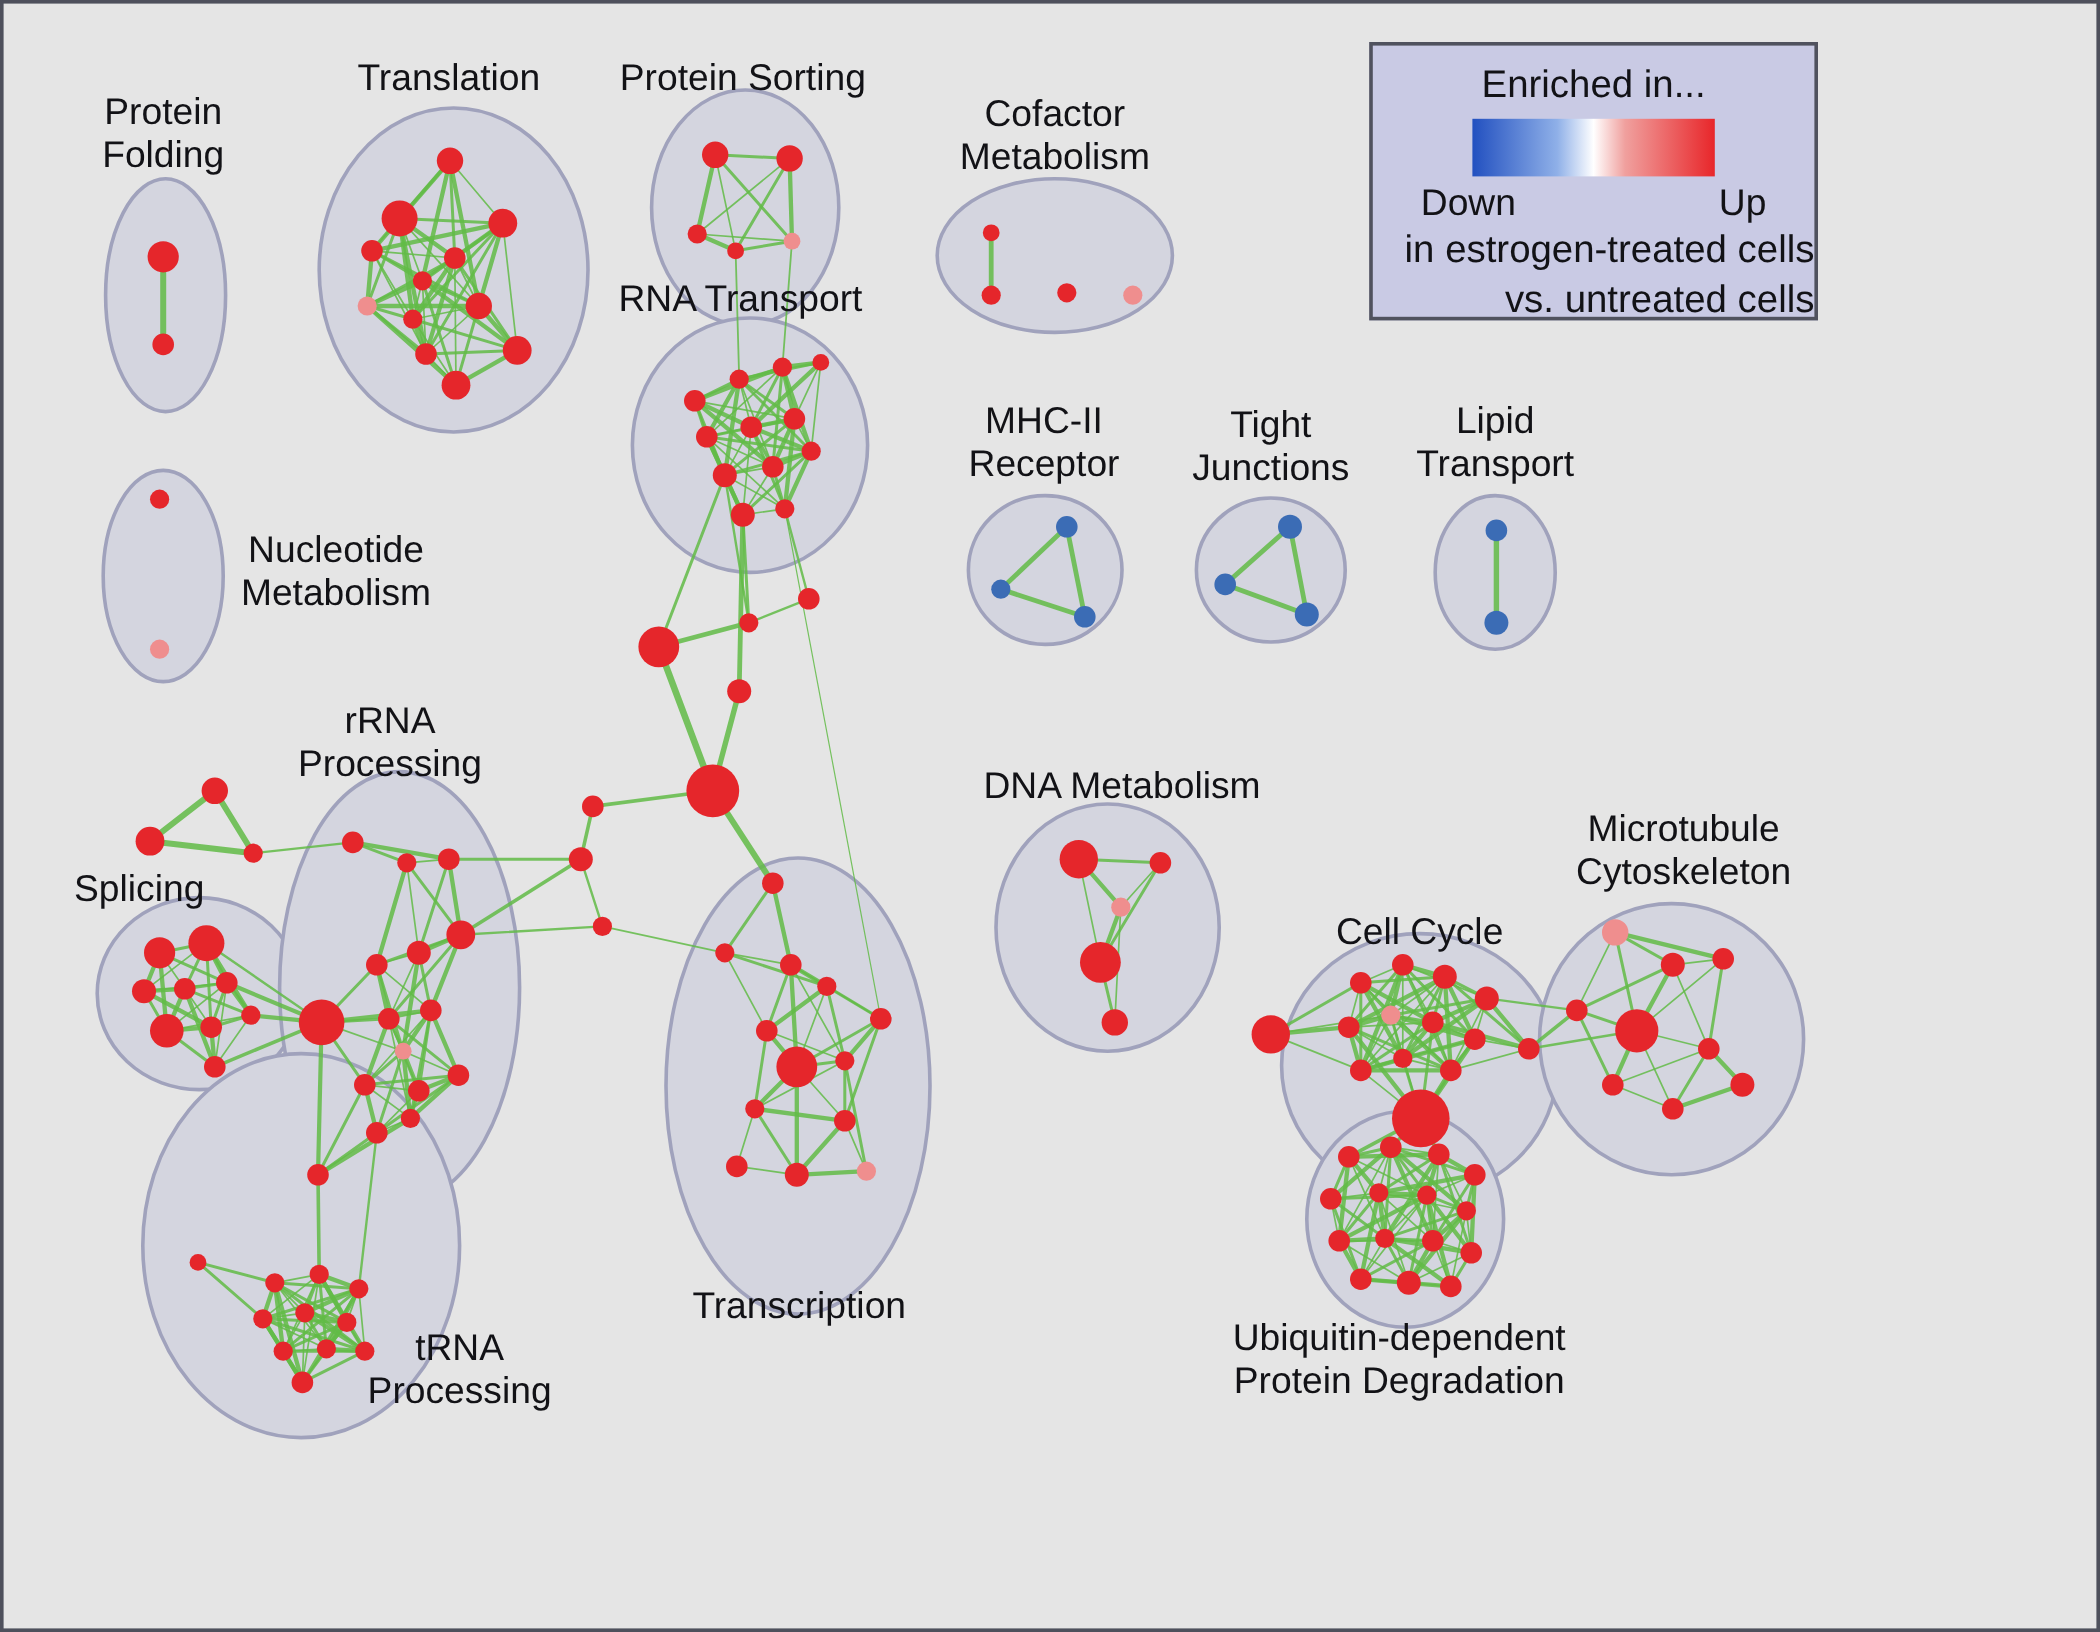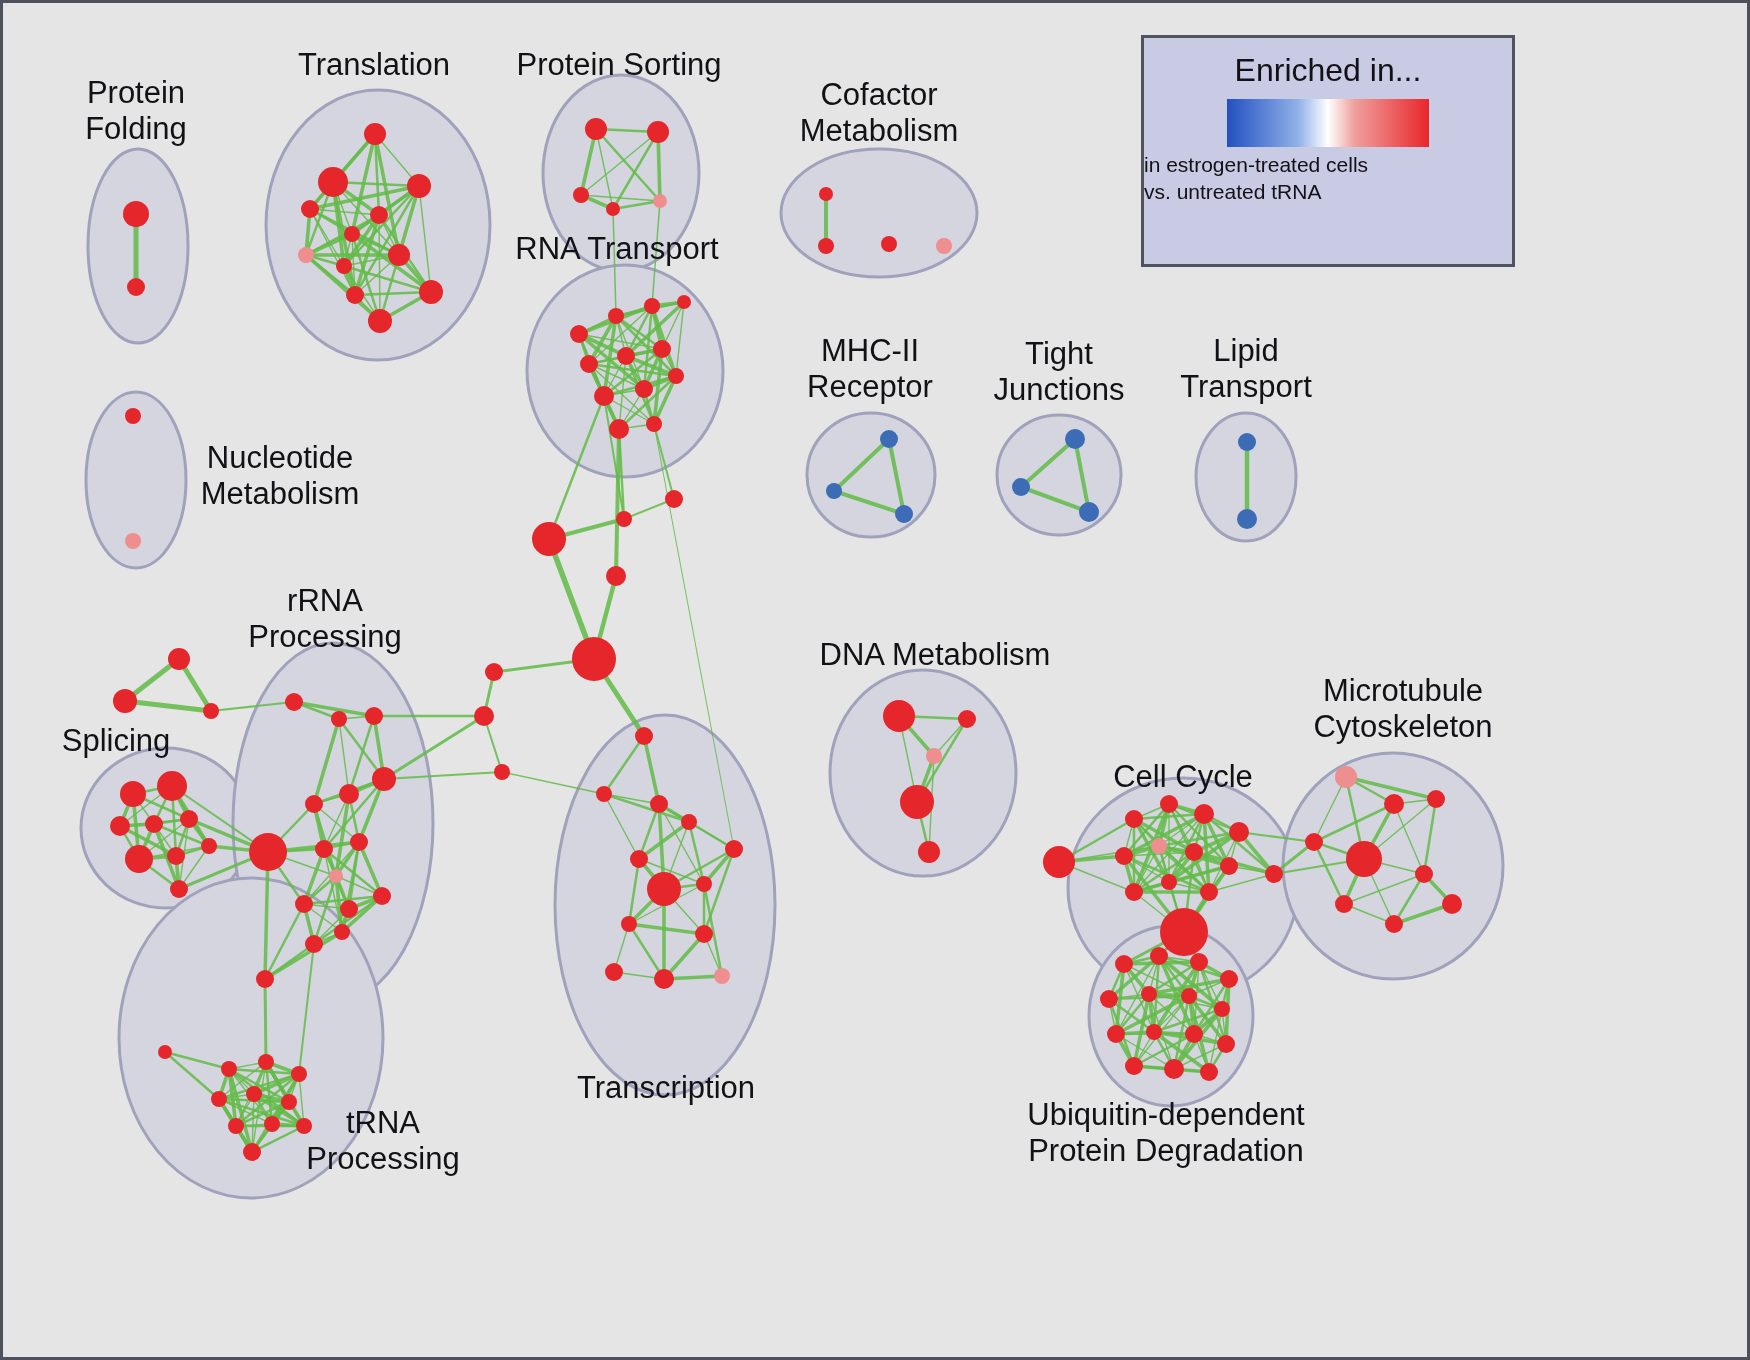--- a/index.html
+++ b/index.html
@@ -18,21 +18,21 @@
     position:absolute;left:1138px;top:32px;width:374px;height:232px;
     border:3px solid #50525e;background:#c9cae4;box-sizing:border-box;
     padding-top:14px;color:#121216;
   }
   .legend-title{text-align:center;font-size:32px;}
   .legend-gradient{
     width:202px;height:48px;margin:10px auto 4px auto;
     background:linear-gradient(90deg,#2250c0 0%,#8fb0e8 35%,#ffffff 50%,#f0a09e 63%,#e8262a 100%);
   }
   .legend-scale{display:flex;justify-content:space-between;padding:0 40px;font-size:31px;margin-top:2px;}
-  .legend-caption{text-align:left;font-size:21px;line-height:1.3;}
+  .legend-caption{text-align:right;font-size:32px;line-height:1.3;}
 </style>
 </head>
 <body>
 
 <div class="figure">
 
   <svg class="network" width="1750" height="1360" viewBox="0 0 1750 1360">
       <g>
         <ellipse cx="135" cy="243" rx="50" ry="97" fill="#d4d5df" stroke="#a0a2bc" stroke-width="3"></ellipse>
         <ellipse cx="375" cy="222" rx="112" ry="135" fill="#d4d5df" stroke="#a0a2bc" stroke-width="3"></ellipse>
@@ -710,17 +710,21 @@
         <text x="932" y="662" text-anchor="middle" class="net-label"><tspan x="932" dy="0">DNA Metabolism</tspan></text>
         <text x="1180" y="784" text-anchor="middle" class="net-label"><tspan x="1180" dy="0">Cell Cycle</tspan></text>
         <text x="1400" y="698" text-anchor="middle" class="net-label"><tspan x="1400" dy="0">Microtubule</tspan><tspan x="1400" dy="36">Cytoskeleton</tspan></text>
         <text x="1163" y="1122" text-anchor="middle" class="net-label"><tspan x="1163" dy="0">Ubiquitin-dependent</tspan><tspan x="1163" dy="36">Protein Degradation</tspan></text>
       </g>
     </svg>
 
   <div class="legend">
     <div class="legend-title">Enriched in...</div>
     <div class="legend-gradient"></div>
+    <div class="legend-scale">
+      <span>Down</span>
+      <span>Up</span>
+    </div>
     <div class="legend-caption">in estrogen-treated cells</div>
-    <div class="legend-caption">vs. untreated tRNA</div>
+    <div class="legend-caption">vs. untreated cells</div>
   </div>
 
 </div>
 
 </body></html>

